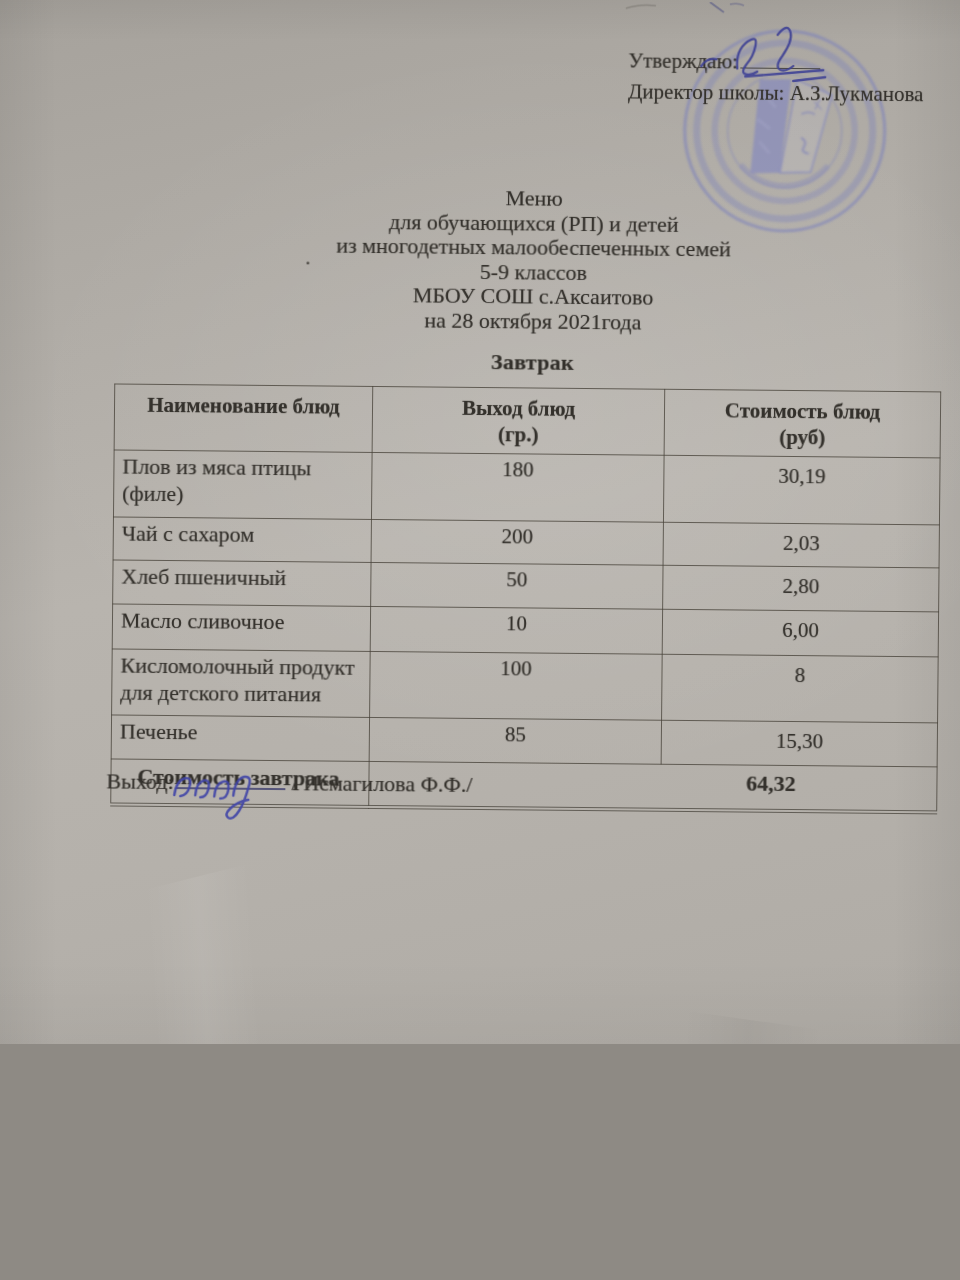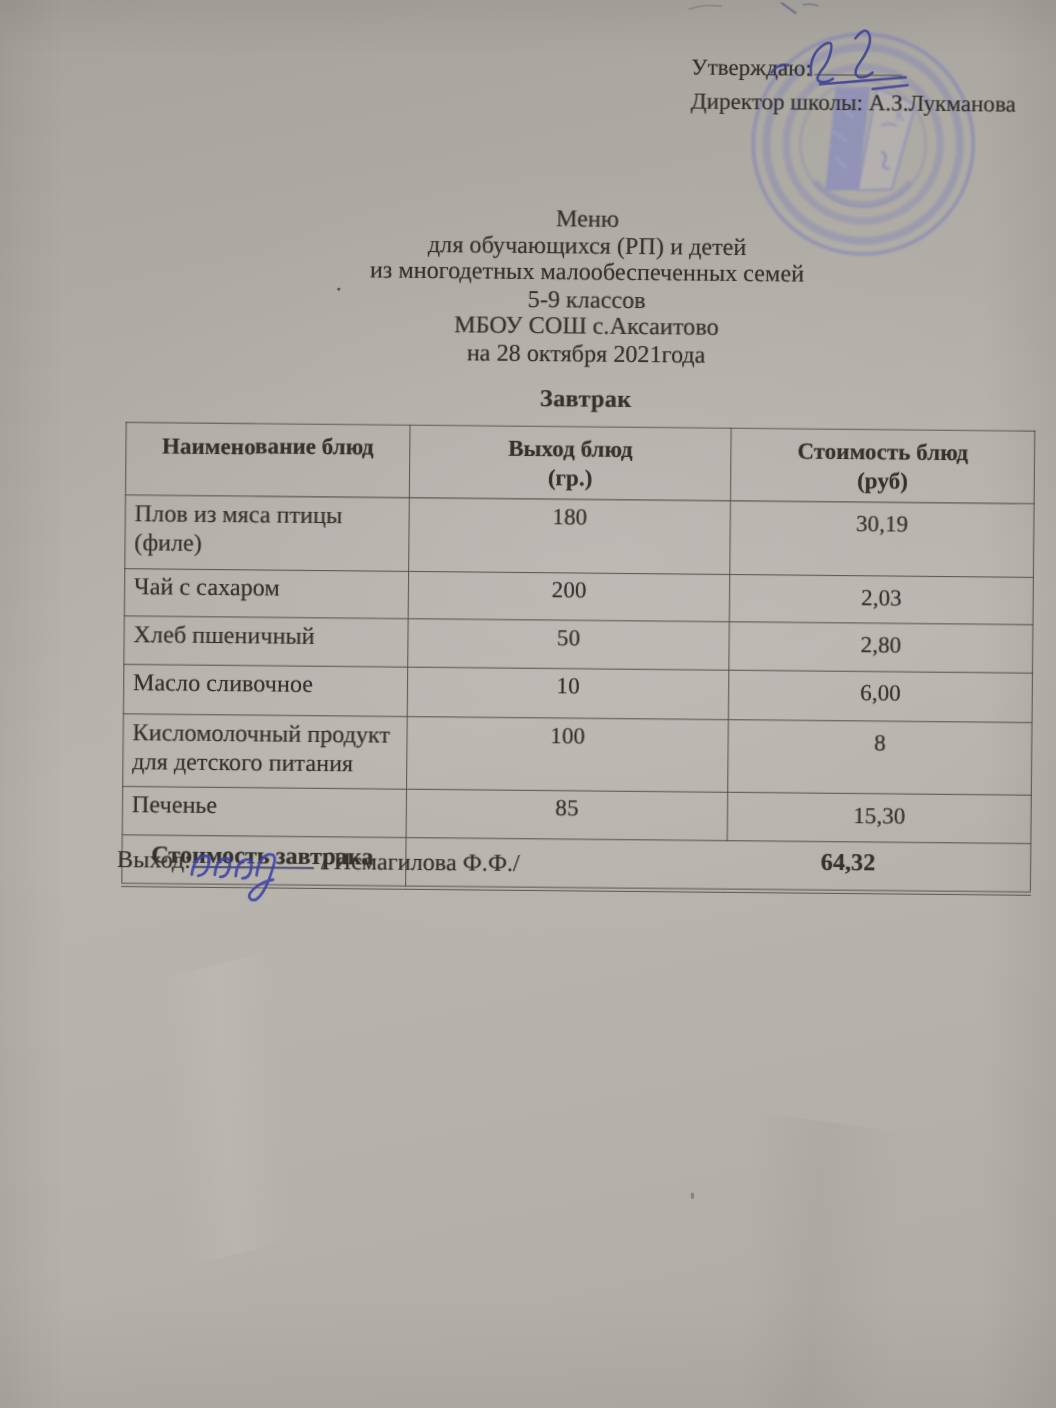--- a/index.html
+++ b/index.html
@@ -1,17 +1,17 @@
 <!DOCTYPE html>
 <html><head>
 <meta charset="utf-8">
 <style>
   html,body{margin:0;padding:0;width:960px;height:1280px;overflow:hidden;background:#8e8a84;}
   .photo{
-    position:relative;width:960px;height:1280px;overflow:hidden;
+    position:relative;width:960px;height:1044px;overflow:hidden;
     background:
       radial-gradient(ellipse 720px 520px at 56% 40%, rgba(255,255,255,0.10), rgba(255,255,255,0) 72%),
       linear-gradient(90deg, rgba(0,0,0,0.055), rgba(0,0,0,0) 6%, rgba(0,0,0,0) 93%, rgba(0,0,0,0.06)),
       linear-gradient(180deg, rgba(0,0,0,0.05), rgba(0,0,0,0) 4%, rgba(0,0,0,0) 92%, rgba(0,0,0,0.035)),
       linear-gradient(168deg, #a6a29c 0%, #aeaaa4 22%, #b8b4ae 50%, #b5b1ab 72%, #afaba5 100%);
   }
   .crease{position:absolute;pointer-events:none;}
   .crease.c1{left:-80px;top:880px;width:560px;height:260px;transform:rotate(-14deg);
     background:linear-gradient(100deg, rgba(255,255,255,0) 42%, rgba(255,255,255,0.07) 51%, rgba(255,255,255,0) 60%);}
   .crease.c2{left:430px;top:1020px;width:620px;height:300px;transform:rotate(8deg);

